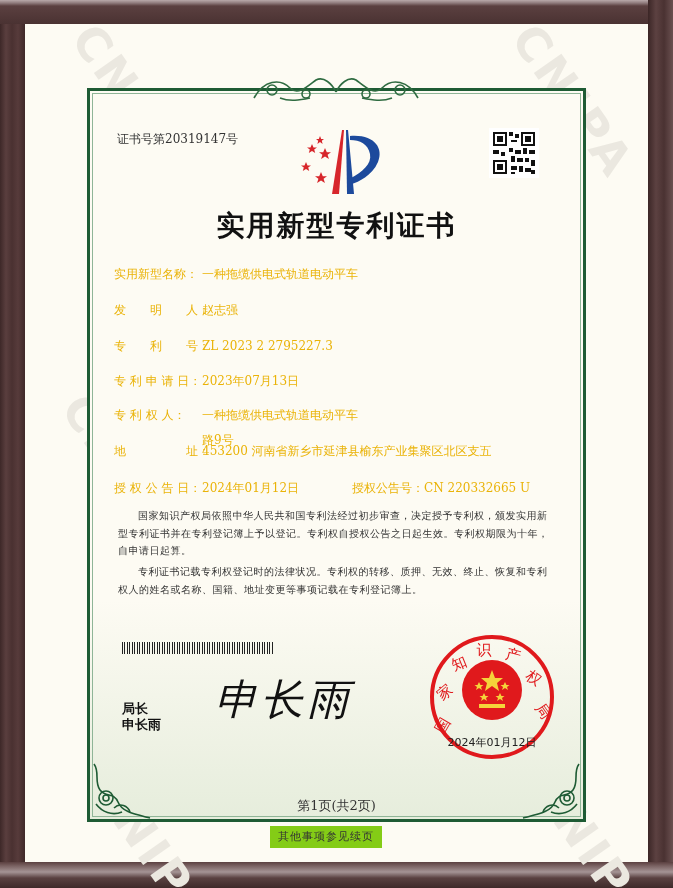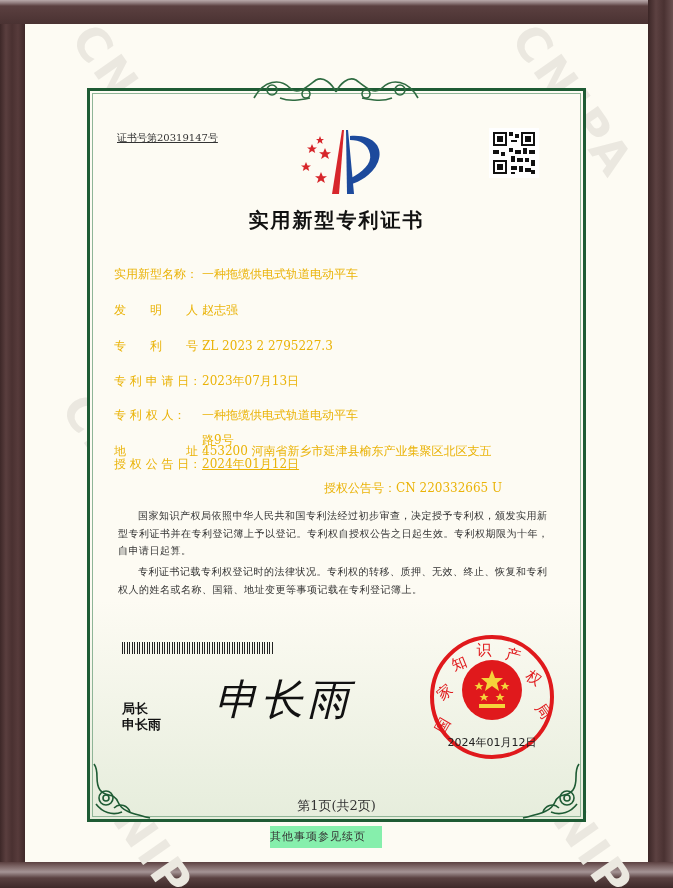--- a/index.html
+++ b/index.html
@@ -13,34 +13,34 @@
     background: linear-gradient(180deg,#5b4040 0,#7b6363 4px,#a59495 10px,#5a4141 16px,#3f2a2a 26px); }
   .frame-right { position:absolute; left:648px; top:0; width:25px; height:888px;
     background: linear-gradient(90deg,#3b2626 0,#5c4141 8px,#4a3232 16px,#6a5050 25px); }
   .mat { position:absolute; left:25px; top:24px; width:623px; height:838px; background:#fdfbf3; }
   .watermark { position:absolute; color:#ebe8e0; font-family:"DejaVu Sans", sans-serif; font-weight:bold; font-size:46px; transform:rotate(55deg); transform-origin:left top; letter-spacing:4px; }
   .cert { position:absolute; left:87px; top:88px; width:499px; height:734px; border:3px solid #1e5b34; box-sizing:border-box;
     background: linear-gradient(180deg,#fdfbf3 0,#fdfbf3 70%,#e6eddc 100%); }
   .cert-inner { position:absolute; left:2px; top:2px; right:2px; bottom:2px; border:1px solid #8fb597; }
   .ornament { position:absolute; color:#2e6b40; }
   .top-ornament { left:250px; top:72px; width:172px; height:32px; }
-  .cert-no { position:absolute; left:117px; top:131px; font-size:10px; color:#333;text-decoration:underline; }
+  .cert-no { position:absolute; left:117px; top:131px; font-size:12px; color:#333; }
   .logo { position:absolute; left:292px; top:128px; width:92px; height:68px; }
   .qr { position:absolute; left:489px; top:128px; width:50px; height:50px; background:#fff; }
-  .title { position:absolute; left:0; width:673px; top:207px; text-align:center; font-size:20px; letter-spacing:2px; color:#111; font-family:"DejaVu Sans", sans-serif; font-weight:bold; }
+  .title { position:absolute; left:0; width:673px; top:207px; text-align:center; font-size:28px; letter-spacing:2px; color:#111; font-family:"DejaVu Sans", sans-serif; font-weight:bold; }
   .field { position:absolute; left:114px; font-size:12px; color:#eab308; white-space:nowrap; }
   .field .lbl { display:inline-block; width:88px; }
   .para { position:absolute; left:118px; width:438px; font-size:10px; line-height:17.5px; color:#333; text-indent:2em; letter-spacing:0.5px; }
   .barcode { position:absolute; left:122px; top:642px; width:152px; height:12px;
     background: repeating-linear-gradient(90deg,#222 0,#222 1px,transparent 1px,transparent 2px,#222 2px,#222 3px,transparent 3px,transparent 5px); }
   .sign-label { position:absolute; left:122px; font-size:13px; color:#111; font-family:"DejaVu Sans", sans-serif; font-weight:bold; }
   .signature { position:absolute; left:215px; top:672px; font-size:42px; color:#111; font-family:"DejaVu Serif", serif; font-style:italic; letter-spacing:4px; }
   .seal { position:absolute; left:427px; top:632px; width:130px; height:130px; }
   .page-num { position:absolute; left:0; width:673px; top:797px; text-align:center; font-size:13px; color:#333; }
-  .note { position:absolute; left:270px; top:826px; width:112px; height:22px; background:#86efac; font-size:11px; line-height:22px; color:#333; letter-spacing:1px; }
+  .note { position:absolute; left:270px; top:826px; width:112px; height:22px; background:#84cc16; text-align:center; font-size:11px; line-height:22px; color:#333; letter-spacing:1px; }
   .corner { position:absolute; width:70px; height:60px; }
 </style>
 </head>
 <body>
 
 <div class="frame"></div>
 <div class="frame-top"></div>
 <div class="frame-right"></div>
 <div class="frame-bottom"></div>
 
@@ -135,24 +135,24 @@
 <div class="field" style="top:373px;">
   <span class="lbl">专 利 申 请 日：</span><span>2023年07月13日</span>
 </div>
 <div class="field" style="top:407px;">
   <span class="lbl">专 利 权 人：</span><span>一种拖缆供电式轨道电动平车</span>
 </div>
 <div class="field" style="top:443px;">
   <span class="lbl">地　　　　　址：</span><span>453200 河南省新乡市延津县榆东产业集聚区北区支五</span>
 </div>
 <div class="field" style="top:432px;left:202px;">路9号</div>
-<div class="field" style="top:456px;text-decoration:underline;">
+<div class="field" style="top:480px;">
   <span class="lbl">授 权 公 告 日：</span><span>2024年01月12日</span>
 </div>
-<div class="field" style="top:480px;left:324px;">
+<div class="field" style="top:480px;left:352px;">
   <span>授权公告号：</span><span>CN 220332665 U</span>
 </div>
 
 <div class="para" style="top:507px;">国家知识产权局依照中华人民共和国专利法经过初步审查，决定授予专利权，颁发实用新型专利证书并在专利登记簿上予以登记。专利权自授权公告之日起生效。专利权期限为十年，自申请日起算。</div>
 <div class="para" style="top:563px;">专利证书记载专利权登记时的法律状况。专利权的转移、质押、无效、终止、恢复和专利权人的姓名或名称、国籍、地址变更等事项记载在专利登记簿上。</div>
 
 <div class="barcode"></div>
 
 <div class="sign-label" style="top:664px;margin-top:36px;">局长</div>
 <div class="sign-label" style="top:716px;">申长雨</div>

